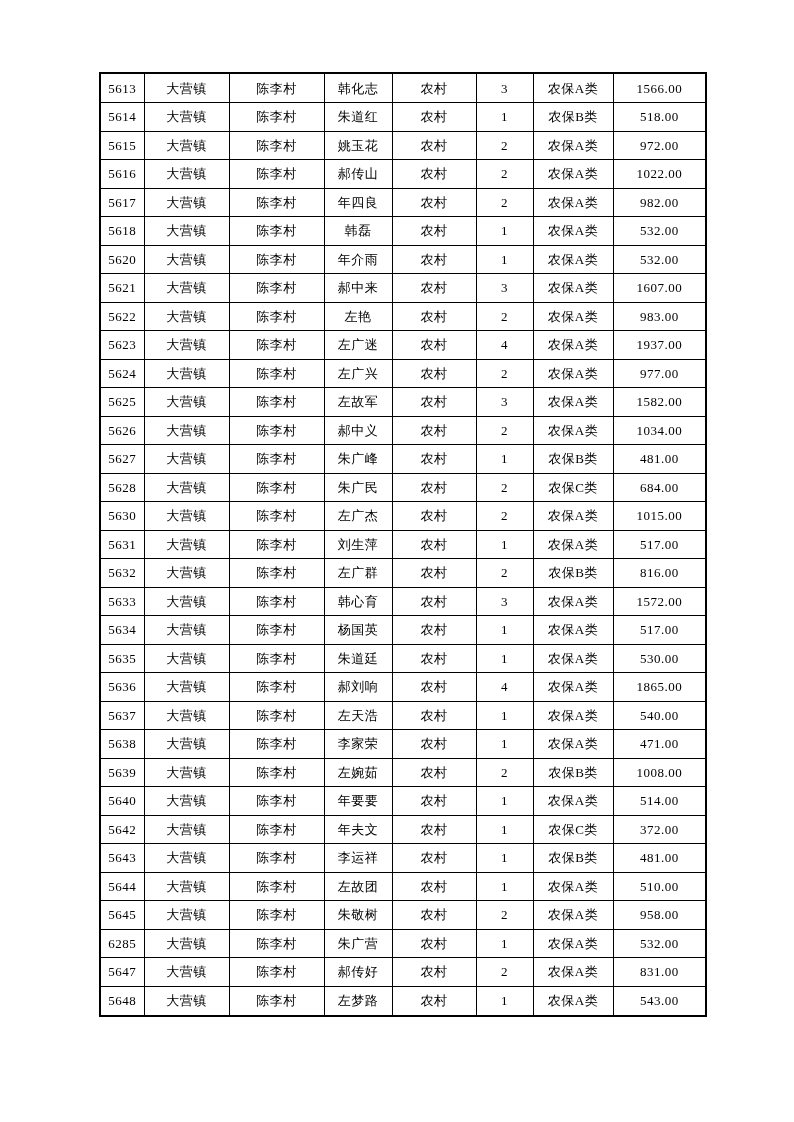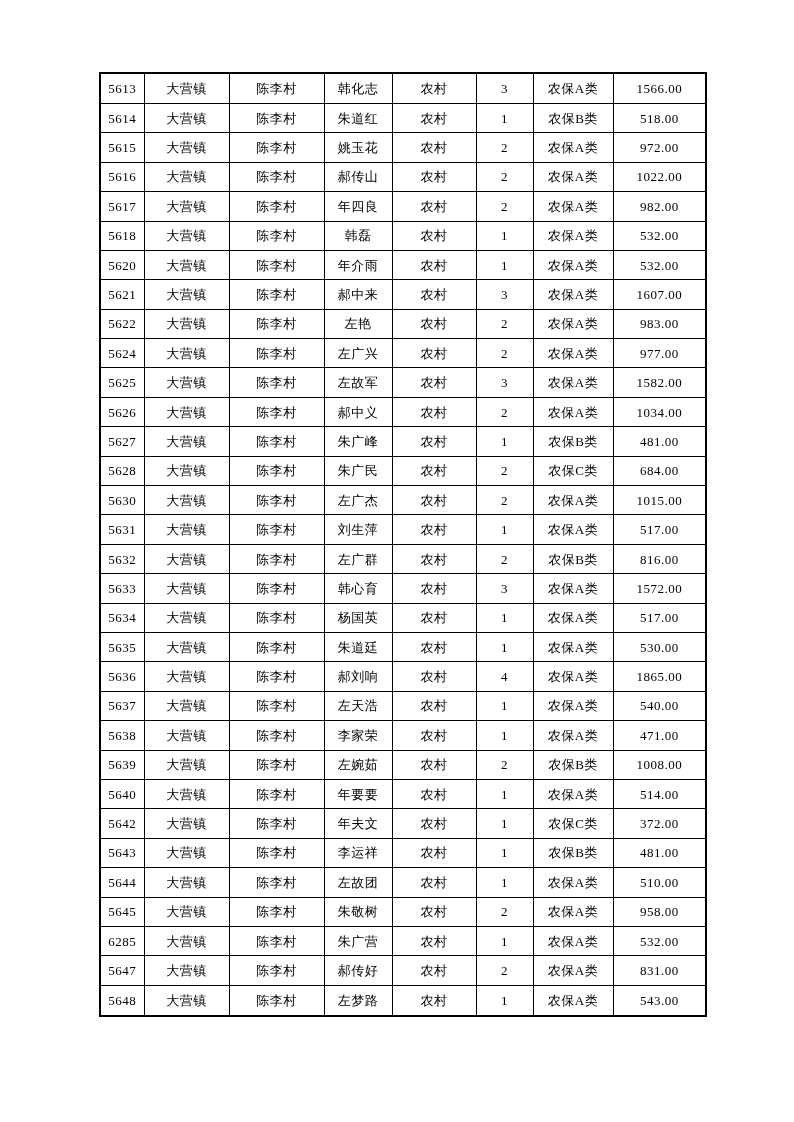--- a/index.html
+++ b/index.html
@@ -143,20 +143,30 @@
           <td class="num">5622</td>
           <td>大营镇</td>
           <td>陈李村</td>
           <td>左艳</td>
           <td>农村</td>
           <td class="num">2</td>
           <td>农保A类</td>
           <td class="num">983.00</td>
         </tr>
         <tr>
+          <td class="num">5623</td>
+          <td>大营镇</td>
+          <td>陈李村</td>
+          <td>左广迷</td>
+          <td>农村</td>
+          <td class="num">4</td>
+          <td>农保A类</td>
+          <td class="num">1937.00</td>
+        </tr>
+        <tr>
           <td class="num">5624</td>
           <td>大营镇</td>
           <td>陈李村</td>
           <td>左广兴</td>
           <td>农村</td>
           <td class="num">2</td>
           <td>农保A类</td>
           <td class="num">977.00</td>
         </tr>
         <tr>

